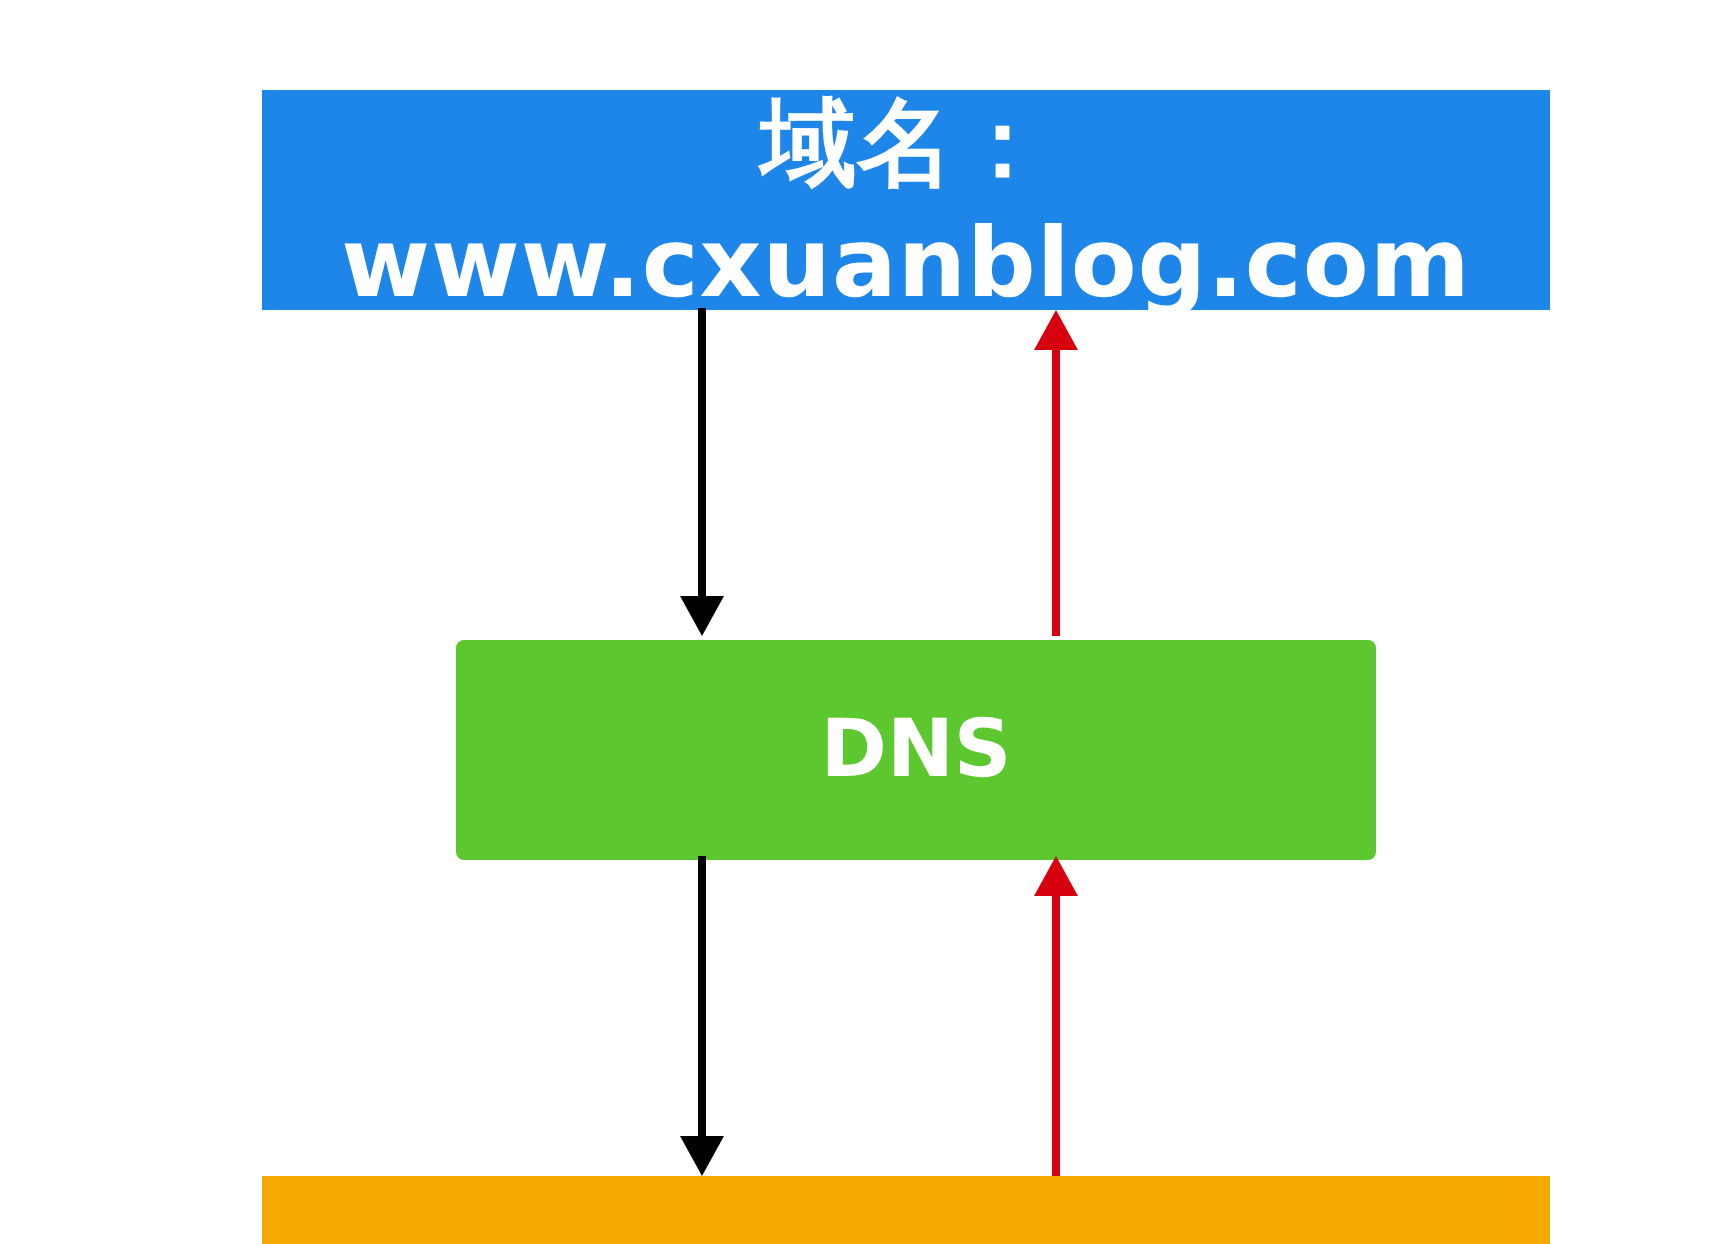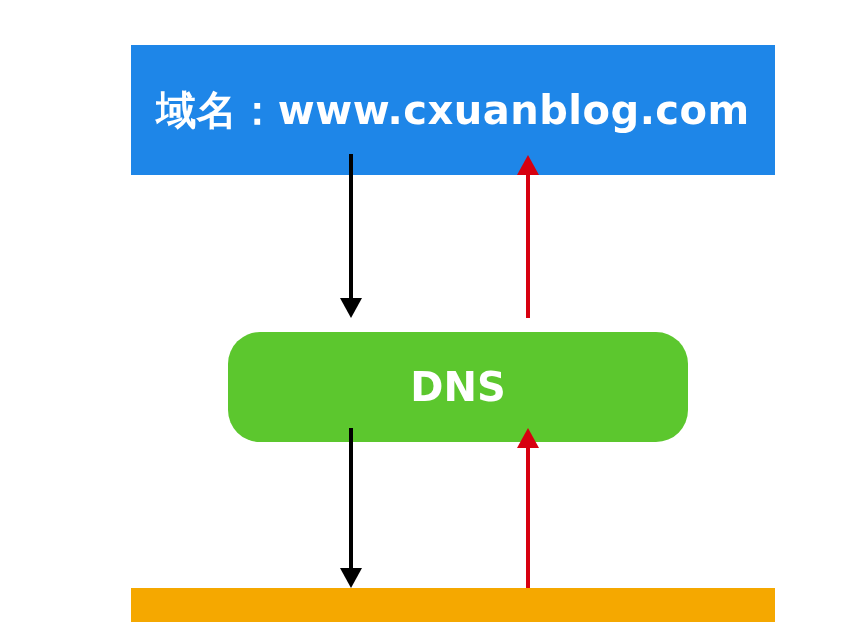--- a/index.html
+++ b/index.html
@@ -22,32 +22,32 @@
     align-items: center;
     justify-content: center;
     color: #ffffff;
     font-weight: bold;
     text-align: center;
   }
   .box-domain {
     left: 131px;
     top: 45px;
     width: 644px;
-    height: 130px;
+    height: 110px;
     background: #1e86e8;
-    font-size: 40px;
+    font-size: 48px;
     letter-spacing: 0.5px;
   }
   .box-dns {
     left: 228px;
-    top: 332px;
+    top: 320px;
     width: 460px;
     height: 110px;
     background: #5cc72e;
-    border-radius: 32px;
+    border-radius: 4px;
     font-size: 40px;
   }
   .box-server {
     left: 131px;
     top: 588px;
     width: 644px;
     height: 34px;
     background: #f5a800;
   }
   .arrow { position: absolute; }

